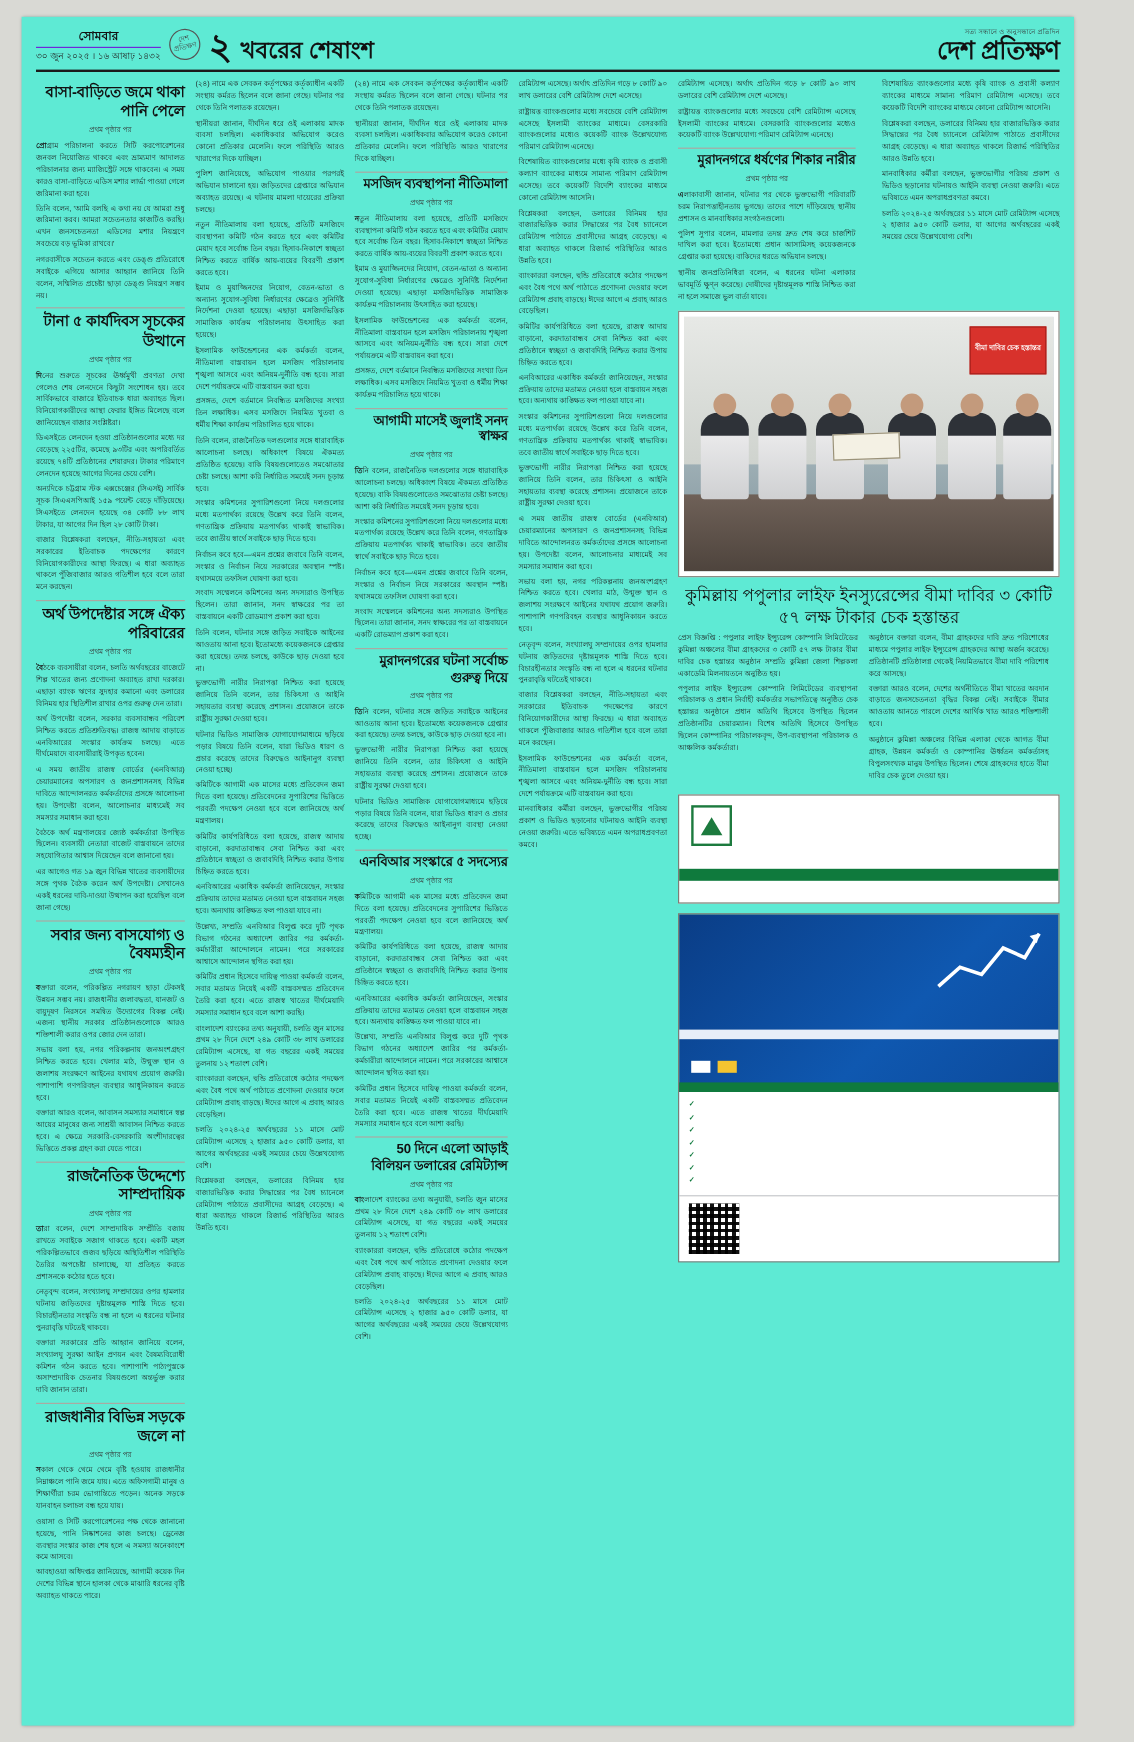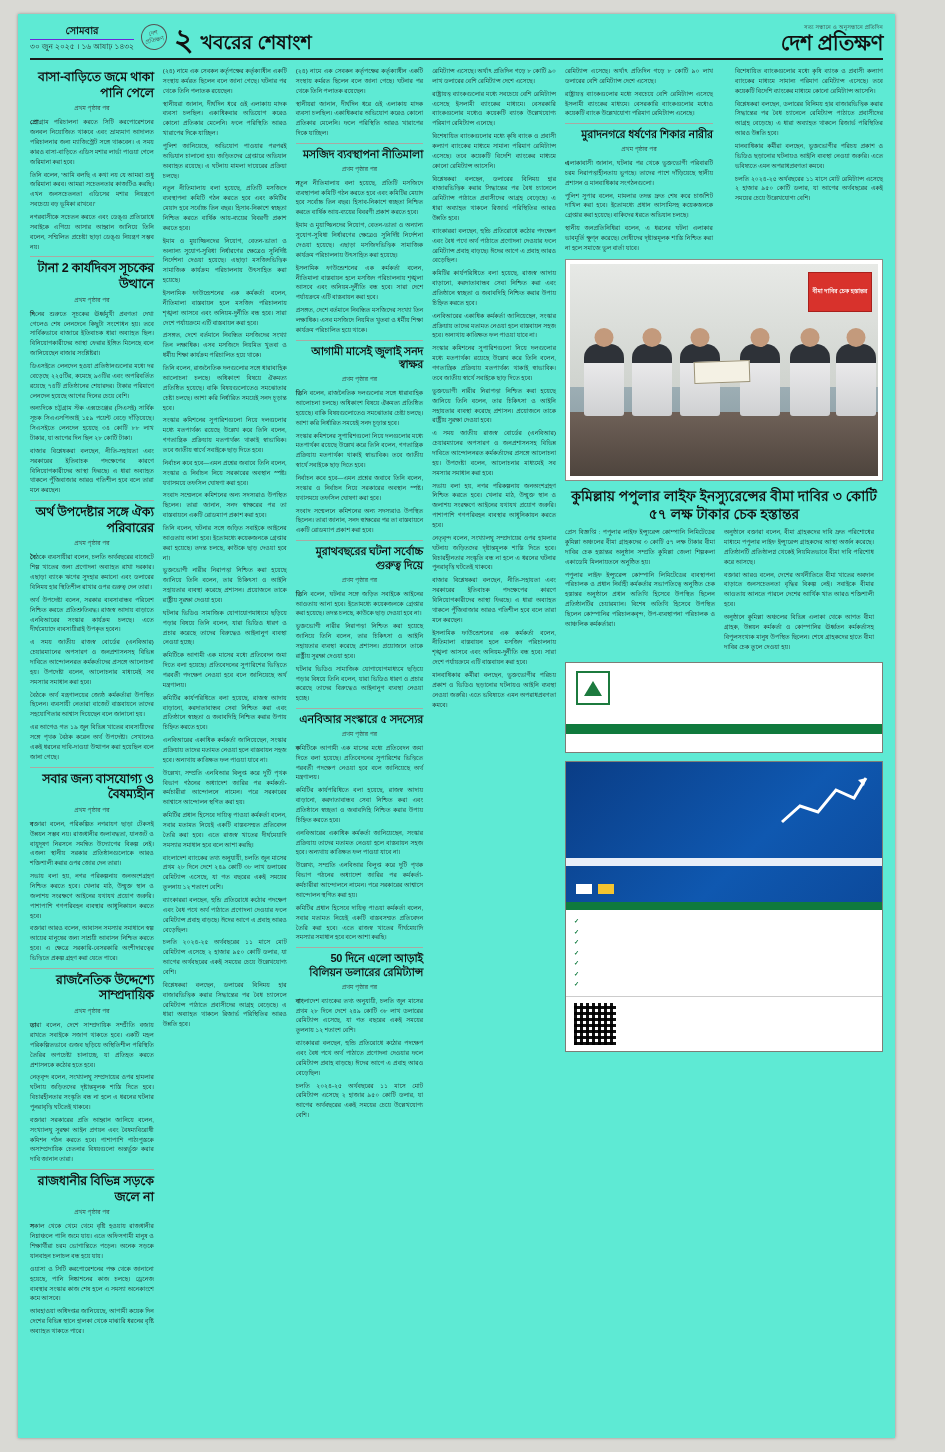--- a/index.html
+++ b/index.html
@@ -82,21 +82,21 @@
   .photo .person i {
     position:absolute; top:-16px; left:50%; transform:translateX(-50%);
     width:19px; height:19px; border-radius:50%; background:#c39a7c; display:block;
   }
   .photo .p1{left:14px;} .photo .p2{left:62px;} .photo .p3{left:110px;}
   .photo .p4{left:170px;} .photo .p5{left:220px;} .photo .p6{left:266px;}
   .photo .check {
     position:absolute; bottom:44%; left:124px; width:56px; height:22px;
     background:#f4f1e4; border:1px solid #9a9279; transform:rotate(-2deg);
   }
-  .cap-head { font-size:14px; font-weight:bold; text-align:center; line-height:1.3; margin:6px 2px 2px; color:#111; }
+  .cap-head { font-size:14px; font-weight:normal; text-align:center; line-height:1.3; margin:6px 2px 2px; color:#111; }
   
   .ad { border:1px solid #7d7d76; margin-top:8px; background:#fff; }
   .ad-nbl { padding:8px 10px; }
   .nbl-top { display:flex; align-items:center; gap:8px; }
   .nbl-mark {
     width:34px; height:34px; border:2px solid #1c7a3e; display:flex;
     align-items:center; justify-content:center;
   }
   .nbl-mark span { display:block; width:0; height:0; border-left:9px solid transparent; border-right:9px solid transparent; border-bottom:15px solid #1c7a3e; }
   .nbl-name { font-size:17px; font-weight:bold; color:#14713a; letter-spacing:-.3px; }
@@ -158,21 +158,21 @@
   <div class="cols">
 
     <div class="col">
       <h2 class="hl">বাসা-বাড়িতে জমে থাকা পানি পেলে</h2>
       <div class="byline">প্রথম পৃষ্ঠার পর</div>
       <p class="body first">প্রোগ্রাম পরিচালনা করতে সিটি করপোরেশনের জনবল নিয়োজিত থাকবে এবং ভ্রাম্যমাণ আদালত পরিচালনার জন্য ম্যাজিস্ট্রেট সঙ্গে থাকবেন। এ সময় কারও বাসা-বাড়িতে এডিস মশার লার্ভা পাওয়া গেলে জরিমানা করা হবে।</p>
       <p class="body">তিনি বলেন, 'আমি বলছি এ কথা নয় যে আমরা শুধু জরিমানা করব। আমরা সচেতনতার কাজটিও করছি। এখন জনসচেতনতা এডিসের মশার নিয়ন্ত্রণে সবচেয়ে বড় ভূমিকা রাখবে।'</p>
       <p class="body">নগরবাসীকে সচেতন করতে এবং ডেঙ্গু প্রতিরোধে সবাইকে এগিয়ে আসার আহ্বান জানিয়ে তিনি বলেন, সম্মিলিত প্রচেষ্টা ছাড়া ডেঙ্গু নিয়ন্ত্রণ সম্ভব নয়।</p>
       <div class="rule"></div>
 
-      <h2 class="hl">টানা 2 কার্যদিবস সূচকের উত্থানে</h2>
+      <h2 class="hl">টানা ৫ কার্যদিবস সূচকের উত্থানে</h2>
       <div class="byline">প্রথম পৃষ্ঠার পর</div>
       <p class="body first">দিনের শুরুতে সূচকের ঊর্ধ্বমুখী প্রবণতা দেখা গেলেও শেষ লেনদেনে কিছুটা সংশোধন হয়। তবে সার্বিকভাবে বাজারে ইতিবাচক ধারা অব্যাহত ছিল। বিনিয়োগকারীদের আস্থা ফেরার ইঙ্গিত মিলেছে বলে জানিয়েছেন বাজার সংশ্লিষ্টরা।</p>
       <p class="body">ডিএসইতে লেনদেন হওয়া প্রতিষ্ঠানগুলোর মধ্যে দর বেড়েছে ২২৫টির, কমেছে ৯৩টির এবং অপরিবর্তিত রয়েছে ৭৪টি প্রতিষ্ঠানের শেয়ারদর। টাকার পরিমাণে লেনদেন হয়েছে আগের দিনের চেয়ে বেশি।</p>
       <p class="body">অন্যদিকে চট্টগ্রাম স্টক এক্সচেঞ্জের (সিএসই) সার্বিক সূচক সিএএসপিআই ১৫৯ পয়েন্ট বেড়ে দাঁড়িয়েছে। সিএসইতে লেনদেন হয়েছে ৩৪ কোটি ৮৮ লাখ টাকার, যা আগের দিন ছিল ২৮ কোটি টাকা।</p>
       <p class="body">বাজার বিশ্লেষকরা বলছেন, নীতি-সহায়তা এবং সরকারের ইতিবাচক পদক্ষেপের কারণে বিনিয়োগকারীদের আস্থা ফিরছে। এ ধারা অব্যাহত থাকলে পুঁজিবাজার আরও গতিশীল হবে বলে তারা মনে করছেন।</p>
       <div class="rule"></div>
 
       <h2 class="hl">অর্থ উপদেষ্টার সঙ্গে ঐক্য পরিবারের</h2>
       <div class="byline">প্রথম পৃষ্ঠার পর</div>
       <p class="body first">বৈঠকে ব্যবসায়ীরা বলেন, চলতি অর্থবছরের বাজেটে শিল্প খাতের জন্য প্রণোদনা অব্যাহত রাখা দরকার। এছাড়া ব্যাংক ঋণের সুদহার কমানো এবং ডলারের বিনিময় হার স্থিতিশীল রাখার ওপর গুরুত্ব দেন তারা।</p>
@@ -243,21 +243,21 @@
       <div class="rule"></div>
 
       <h2 class="hl small">আগামী মাসেই জুলাই সনদ স্বাক্ষর</h2>
       <div class="byline">প্রথম পৃষ্ঠার পর</div>
       <p class="body first">তিনি বলেন, রাজনৈতিক দলগুলোর সঙ্গে ধারাবাহিক আলোচনা চলছে। অধিকাংশ বিষয়ে ঐকমত্য প্রতিষ্ঠিত হয়েছে। বাকি বিষয়গুলোতেও সমঝোতার চেষ্টা চলছে। আশা করি নির্ধারিত সময়েই সনদ চূড়ান্ত হবে।</p>
       <p class="body">সংস্কার কমিশনের সুপারিশগুলো নিয়ে দলগুলোর মধ্যে মতপার্থক্য রয়েছে উল্লেখ করে তিনি বলেন, গণতান্ত্রিক প্রক্রিয়ায় মতপার্থক্য থাকাই স্বাভাবিক। তবে জাতীয় স্বার্থে সবাইকে ছাড় দিতে হবে।</p>
       <p class="body">নির্বাচন কবে হবে—এমন প্রশ্নের জবাবে তিনি বলেন, সংস্কার ও নির্বাচন নিয়ে সরকারের অবস্থান স্পষ্ট। যথাসময়ে তফসিল ঘোষণা করা হবে।</p>
       <p class="body">সংবাদ সম্মেলনে কমিশনের অন্য সদস্যরাও উপস্থিত ছিলেন। তারা জানান, সনদ স্বাক্ষরের পর তা বাস্তবায়নে একটি রোডম্যাপ প্রকাশ করা হবে।</p>
       <div class="rule"></div>
 
-      <h2 class="hl small">মুরাথবছরের ঘটনা সর্বোচ্চ গুরুত্ব দিয়ে</h2>
+      <h2 class="hl small">মুরাদনগরের ঘটনা সর্বোচ্চ গুরুত্ব দিয়ে</h2>
       <div class="byline">প্রথম পৃষ্ঠার পর</div>
       <p class="body first">তিনি বলেন, ঘটনার সঙ্গে জড়িত সবাইকে আইনের আওতায় আনা হবে। ইতোমধ্যে কয়েকজনকে গ্রেপ্তার করা হয়েছে। তদন্ত চলছে, কাউকে ছাড় দেওয়া হবে না।</p>
       <p class="body">ভুক্তভোগী নারীর নিরাপত্তা নিশ্চিত করা হয়েছে জানিয়ে তিনি বলেন, তার চিকিৎসা ও আইনি সহায়তার ব্যবস্থা করেছে প্রশাসন। প্রয়োজনে তাকে রাষ্ট্রীয় সুরক্ষা দেওয়া হবে।</p>
       <p class="body">ঘটনার ভিডিও সামাজিক যোগাযোগমাধ্যমে ছড়িয়ে পড়ার বিষয়ে তিনি বলেন, যারা ভিডিও ধারণ ও প্রচার করেছে তাদের বিরুদ্ধেও আইনানুগ ব্যবস্থা নেওয়া হচ্ছে।</p>
       <div class="rule"></div>
 
       <h2 class="hl small">এনবিআর সংস্কারে ৫ সদস্যের</h2>
       <div class="byline">প্রথম পৃষ্ঠার পর</div>
       <p class="body first">কমিটিকে আগামী এক মাসের মধ্যে প্রতিবেদন জমা দিতে বলা হয়েছে। প্রতিবেদনের সুপারিশের ভিত্তিতে পরবর্তী পদক্ষেপ নেওয়া হবে বলে জানিয়েছে অর্থ মন্ত্রণালয়।</p>
       <p class="body">কমিটির কার্যপরিধিতে বলা হয়েছে, রাজস্ব আদায় বাড়ানো, করদাতাবান্ধব সেবা নিশ্চিত করা এবং প্রতিষ্ঠানে স্বচ্ছতা ও জবাবদিহি নিশ্চিত করার উপায় চিহ্নিত করতে হবে।</p>

